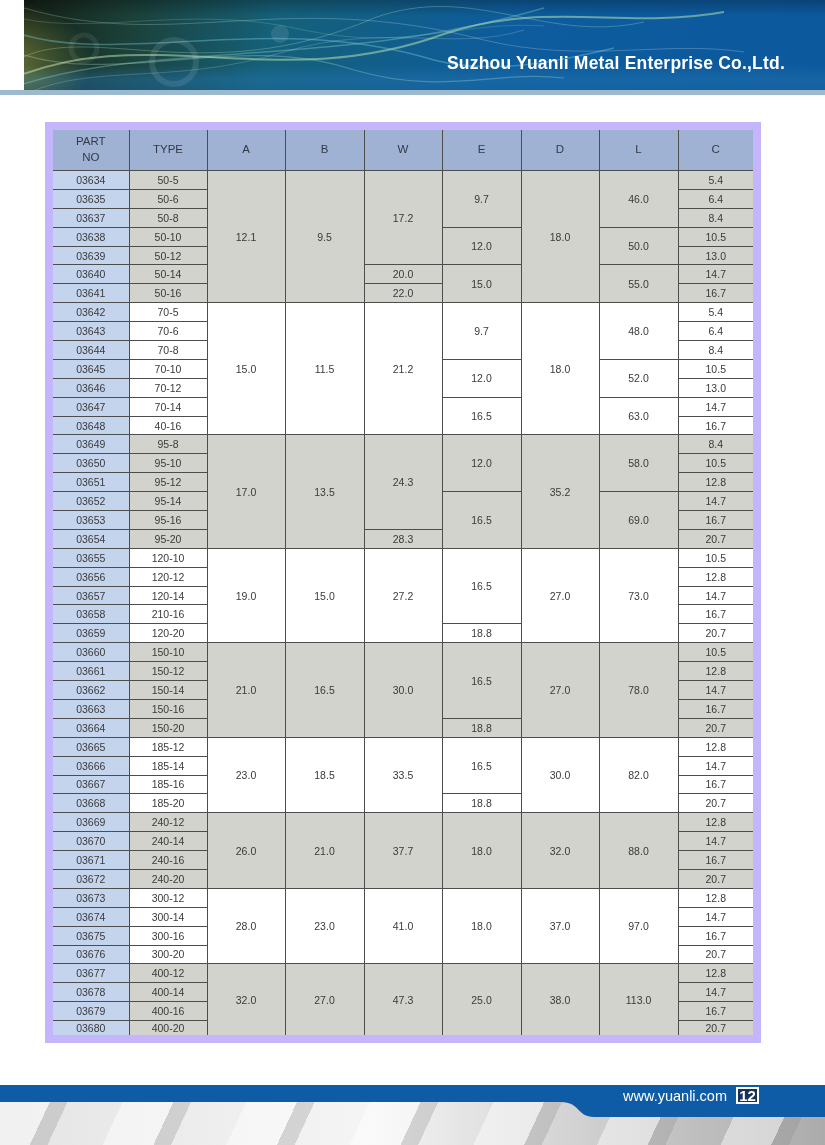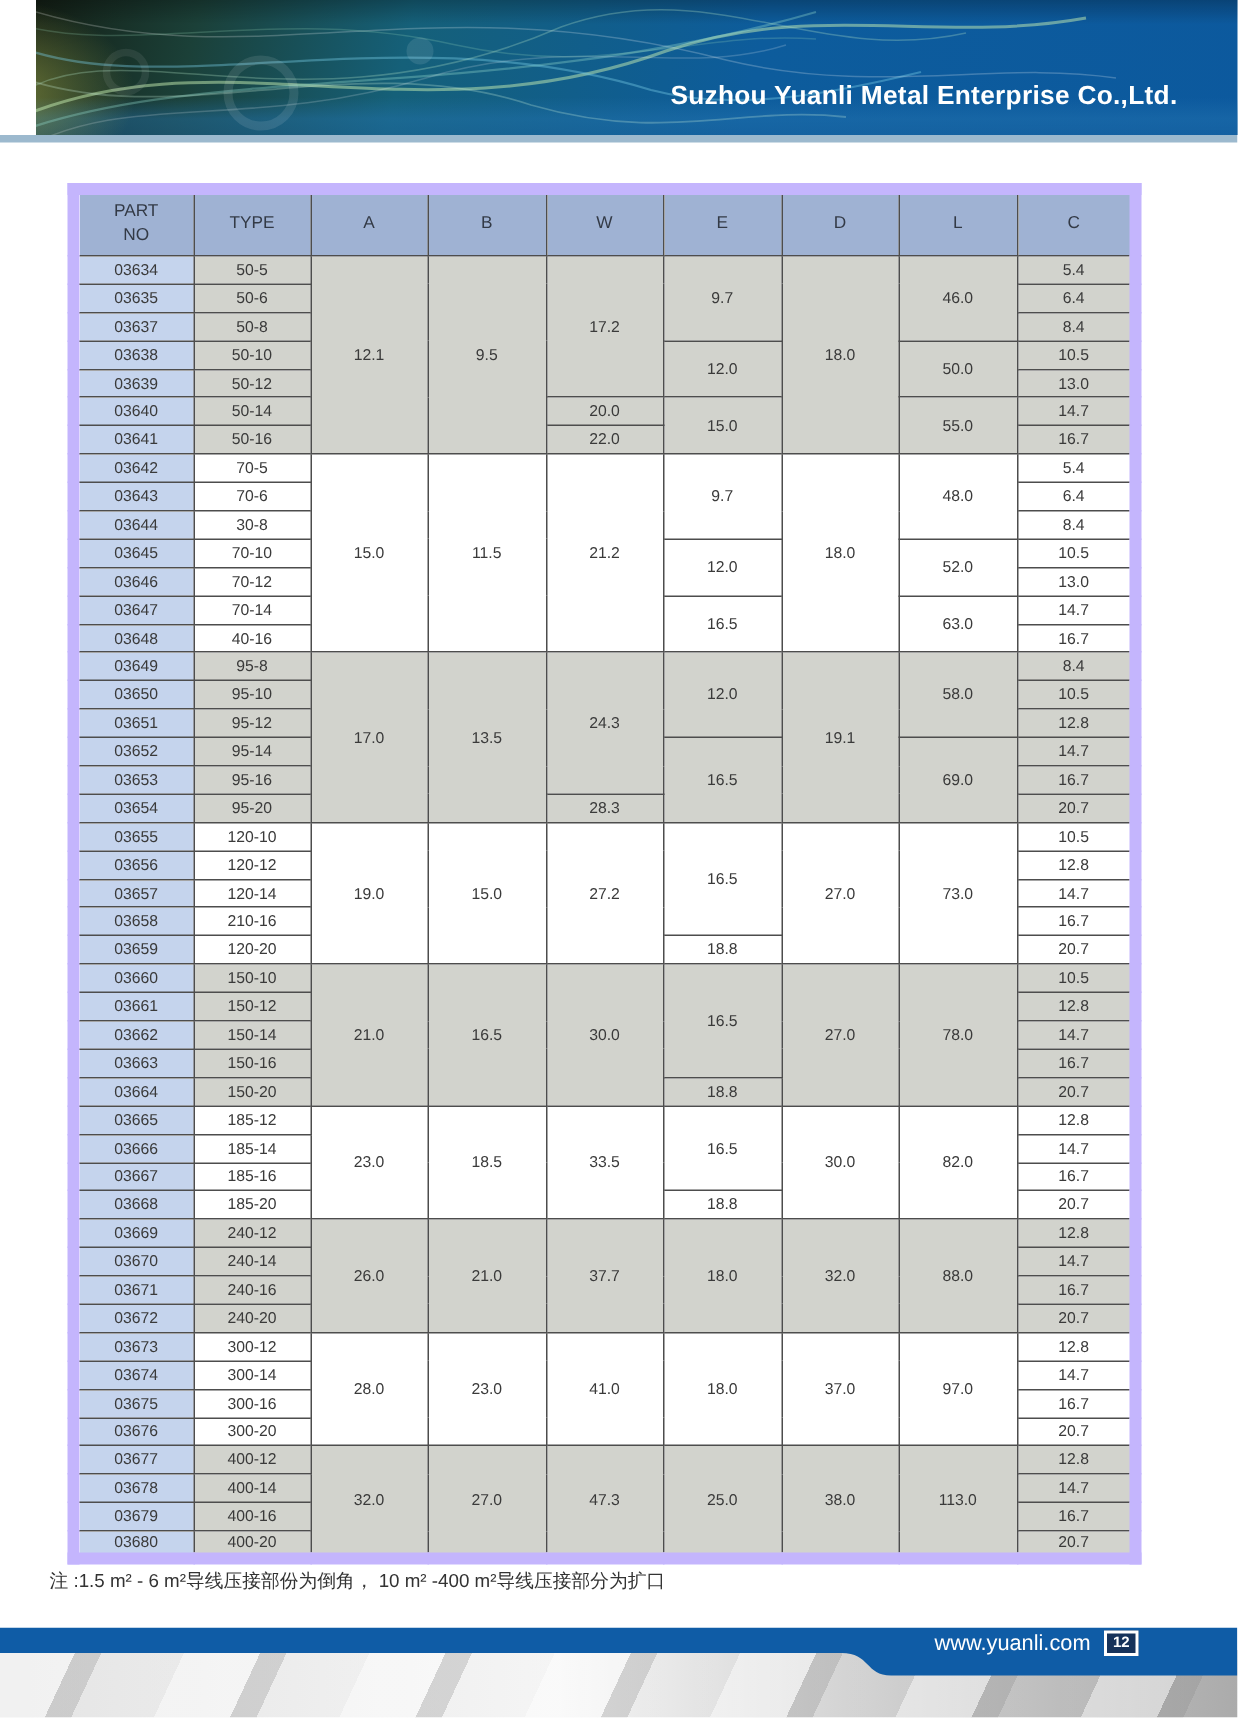--- a/index.html
+++ b/index.html
@@ -33,21 +33,21 @@
 
   
   .footer{position:absolute;top:1085px;left:0;width:825px;height:78px;}
   .footer-stripes{position:absolute;top:15px;left:0;width:825px;height:45px;
     background:
       repeating-linear-gradient(115deg, rgba(255,255,255,0.55) 0px 46px, rgba(170,170,170,0.4) 46px 62px, rgba(255,255,255,0.15) 62px 112px),
       linear-gradient(to right,#e0e0e0,#f3f3f3 45%,#bdbdbd 78%,#9d9d9d);}
   .footer-svg{position:absolute;top:0;left:0;display:block;}
   .footer-content{position:absolute;top:2px;right:66px;height:17px;display:flex;align-items:center;gap:9px;}
   .site{color:#fff;font-size:14.5px;text-decoration:none;}
-  .pagenum{background:#16325a;color:#fff;border:2px solid #fff;font-size:10px;font-weight:bold;
+  .pagenum{background:#16325a;color:#fff;border:2px solid #fff;font-size:15px;font-weight:bold;
     width:19px;height:13px;display:flex;align-items:center;justify-content:center;}
 </style>
 </head>
 <body>
 
 <div class="page">
 
   <div class="banner">
     <svg class="banner-swirls" width="825" height="90" viewBox="0 0 825 90" fill="none">
       <path d="M-20,82 C120,18 250,96 420,34 C520,0 600,30 700,12" stroke="rgba(198,238,178,0.5)" stroke-width="2"></path>
@@ -152,21 +152,21 @@
             <td rowspan="3">48.0</td>
             <td>5.4</td>
           </tr>
           <tr class="white" style="height: 18.9px;">
             <td class="partno">03643</td>
             <td>70-6</td>
             <td>6.4</td>
           </tr>
           <tr class="white" style="height: 18.9px;">
             <td class="partno">03644</td>
-            <td>30-8</td>
+            <td>70-8</td>
             <td>8.4</td>
           </tr>
           <tr class="white" style="height: 18.9px;">
             <td class="partno">03645</td>
             <td>70-10</td>
             <td rowspan="2">12.0</td>
             <td rowspan="2">52.0</td>
             <td>10.5</td>
           </tr>
           <tr class="white" style="height: 18.9px;">
@@ -186,21 +186,21 @@
             <td>40-16</td>
             <td>16.7</td>
           </tr>
           <tr class="gray" style="height: 18.9px;">
             <td class="partno">03649</td>
             <td>95-8</td>
             <td rowspan="6">17.0</td>
             <td rowspan="6">13.5</td>
             <td rowspan="5">24.3</td>
             <td rowspan="3">12.0</td>
-            <td rowspan="6">19.1</td>
+            <td rowspan="6">35.2</td>
             <td rowspan="3">58.0</td>
             <td>8.4</td>
           </tr>
           <tr class="gray" style="height: 18.9px;">
             <td class="partno">03650</td>
             <td>95-10</td>
             <td>10.5</td>
           </tr>
           <tr class="gray" style="height: 18.9px;">
             <td class="partno">03651</td>
@@ -391,21 +391,20 @@
           </tr>
           <tr class="gray" style="height: 18.9px;">
             <td class="partno">03680</td>
             <td>400-20</td>
             <td>20.7</td>
           </tr>
         </tbody>
     </table>
   </div>
 
-  <div class="note">注 :1.5 m² - 6 m²导线压接部份为倒角， 10 m² -400 m²导线压接部分为扩口</div>
 
   <div class="footer">
     <div class="footer-stripes"></div>
     <svg class="footer-svg" width="825" height="35" viewBox="0 0 825 35">
       <path d="M0,0 H825 V32 H594 C577,32 580,17 561,17 L0,17 Z" fill="#0f5ca6"></path>
     </svg>
     <div class="footer-content">
       <a class="site" href="#">www.yuanli.com</a>
       <div class="pagenum">12</div>
     </div>

